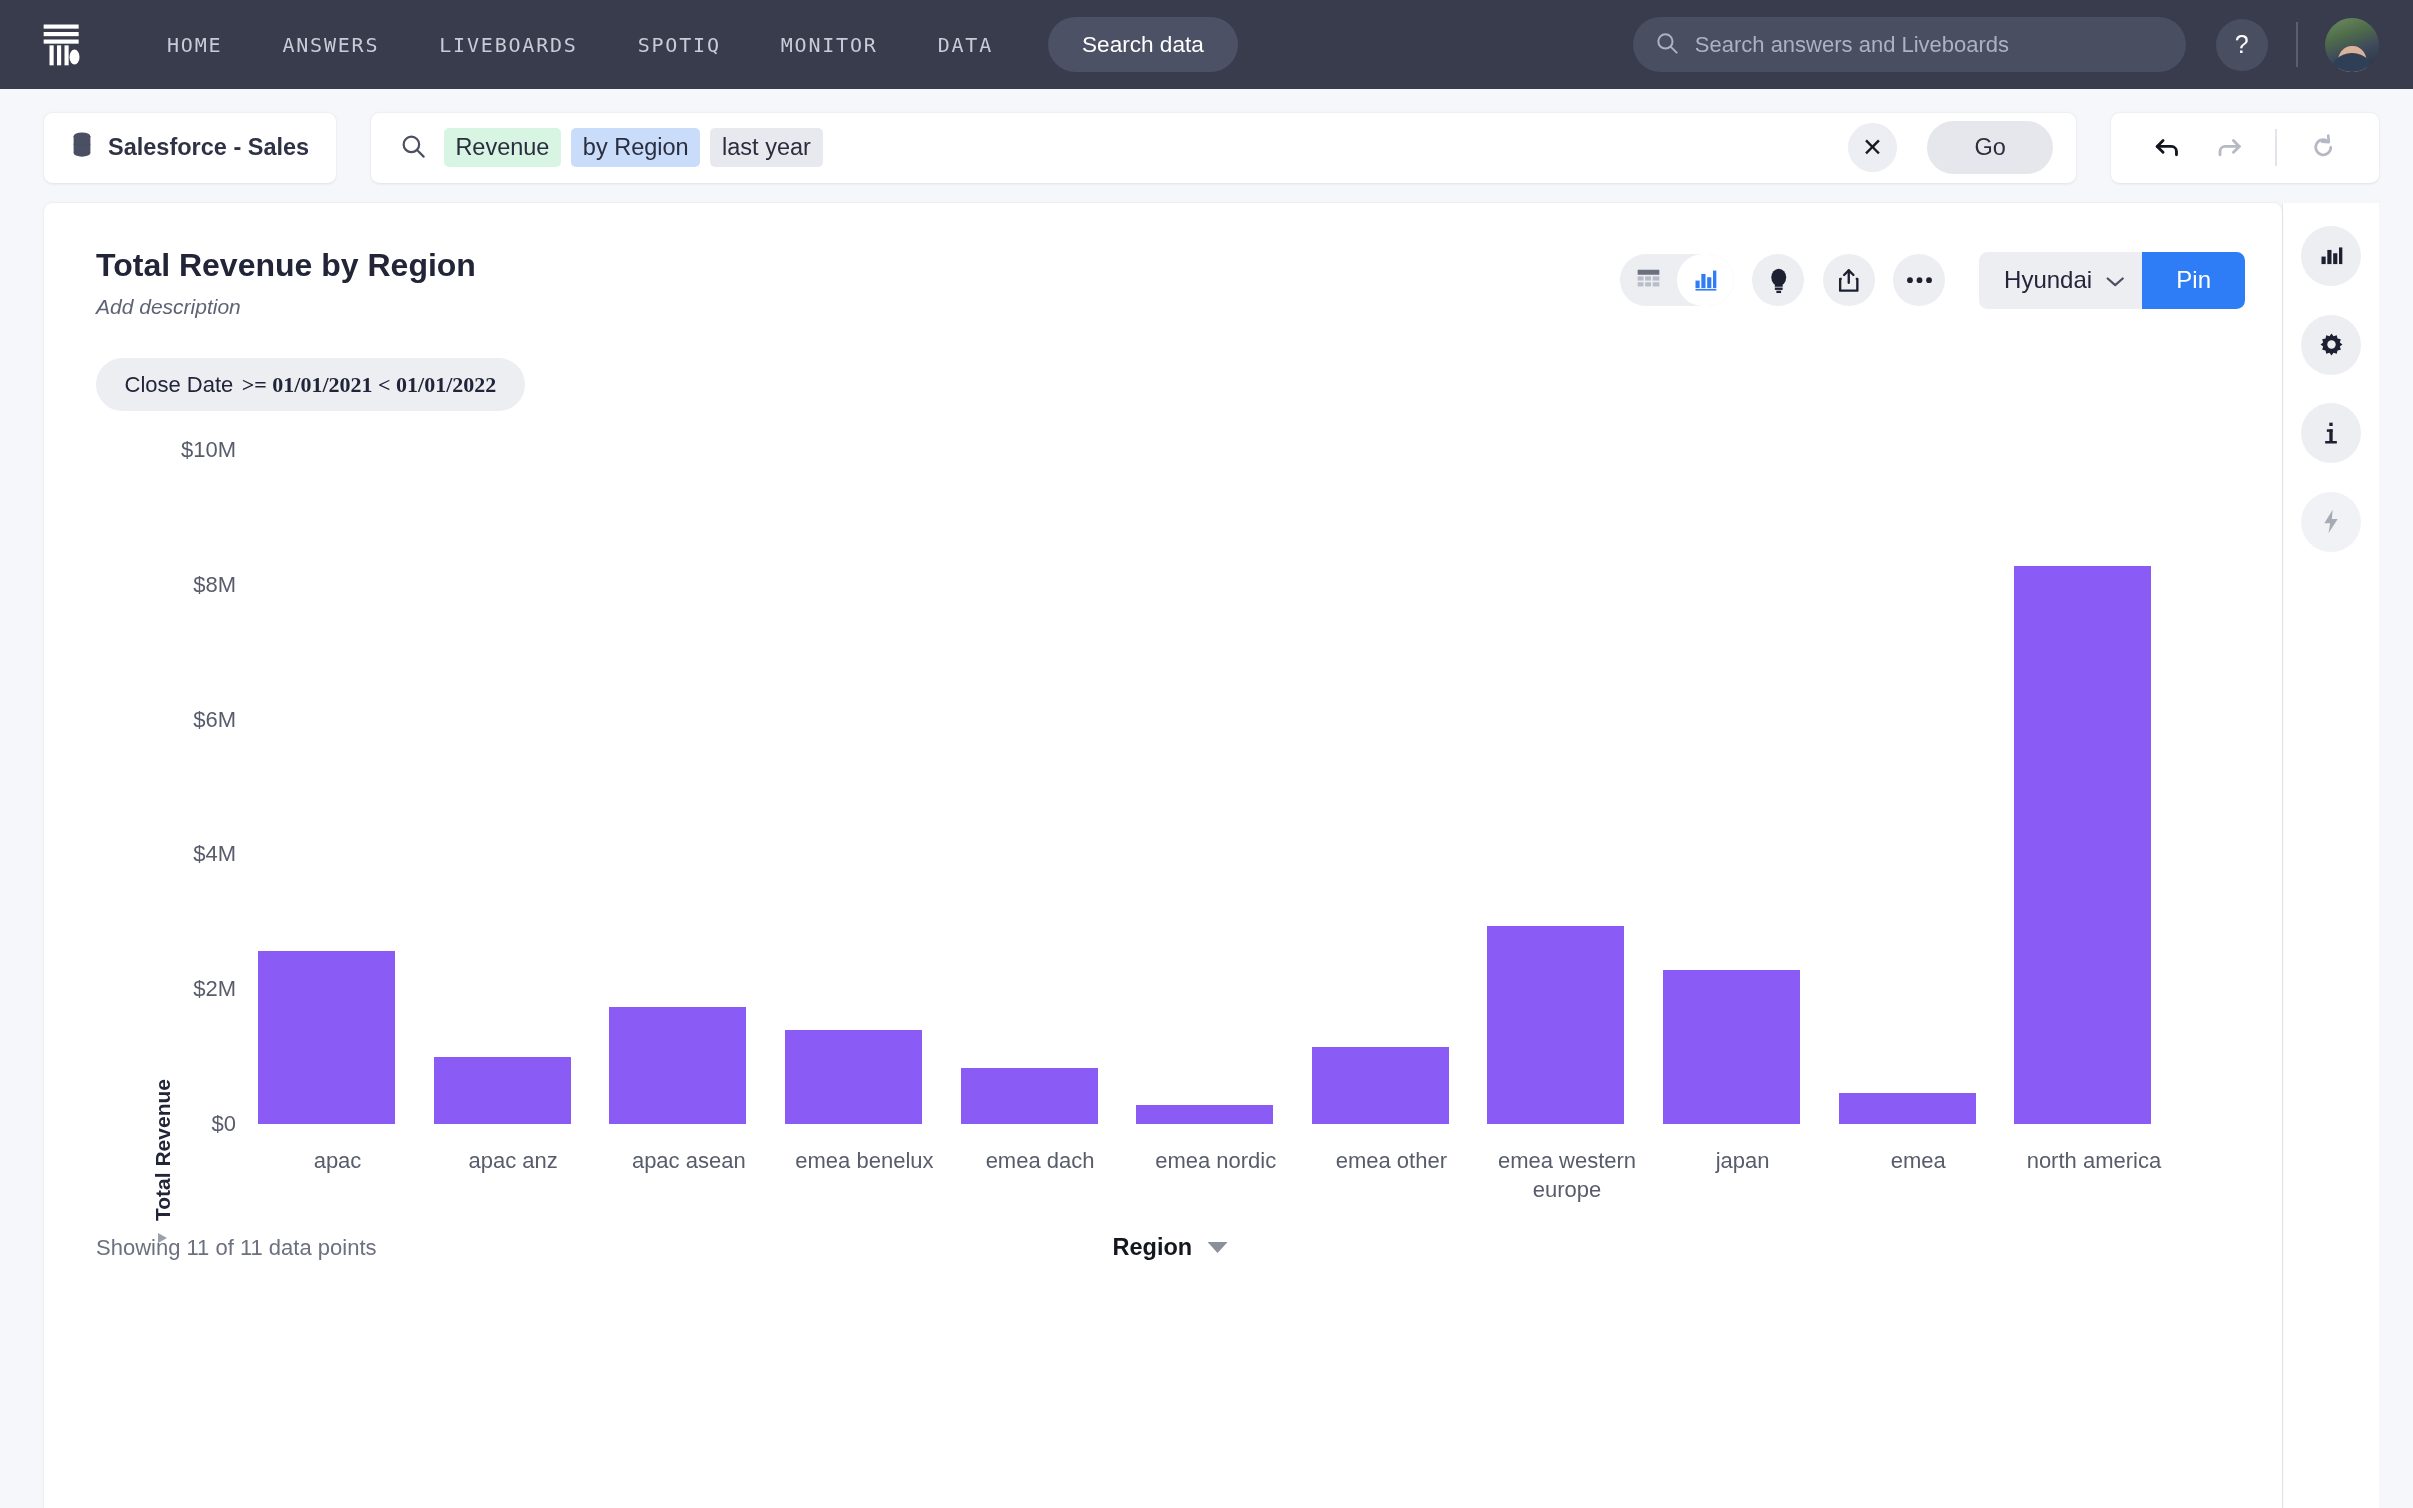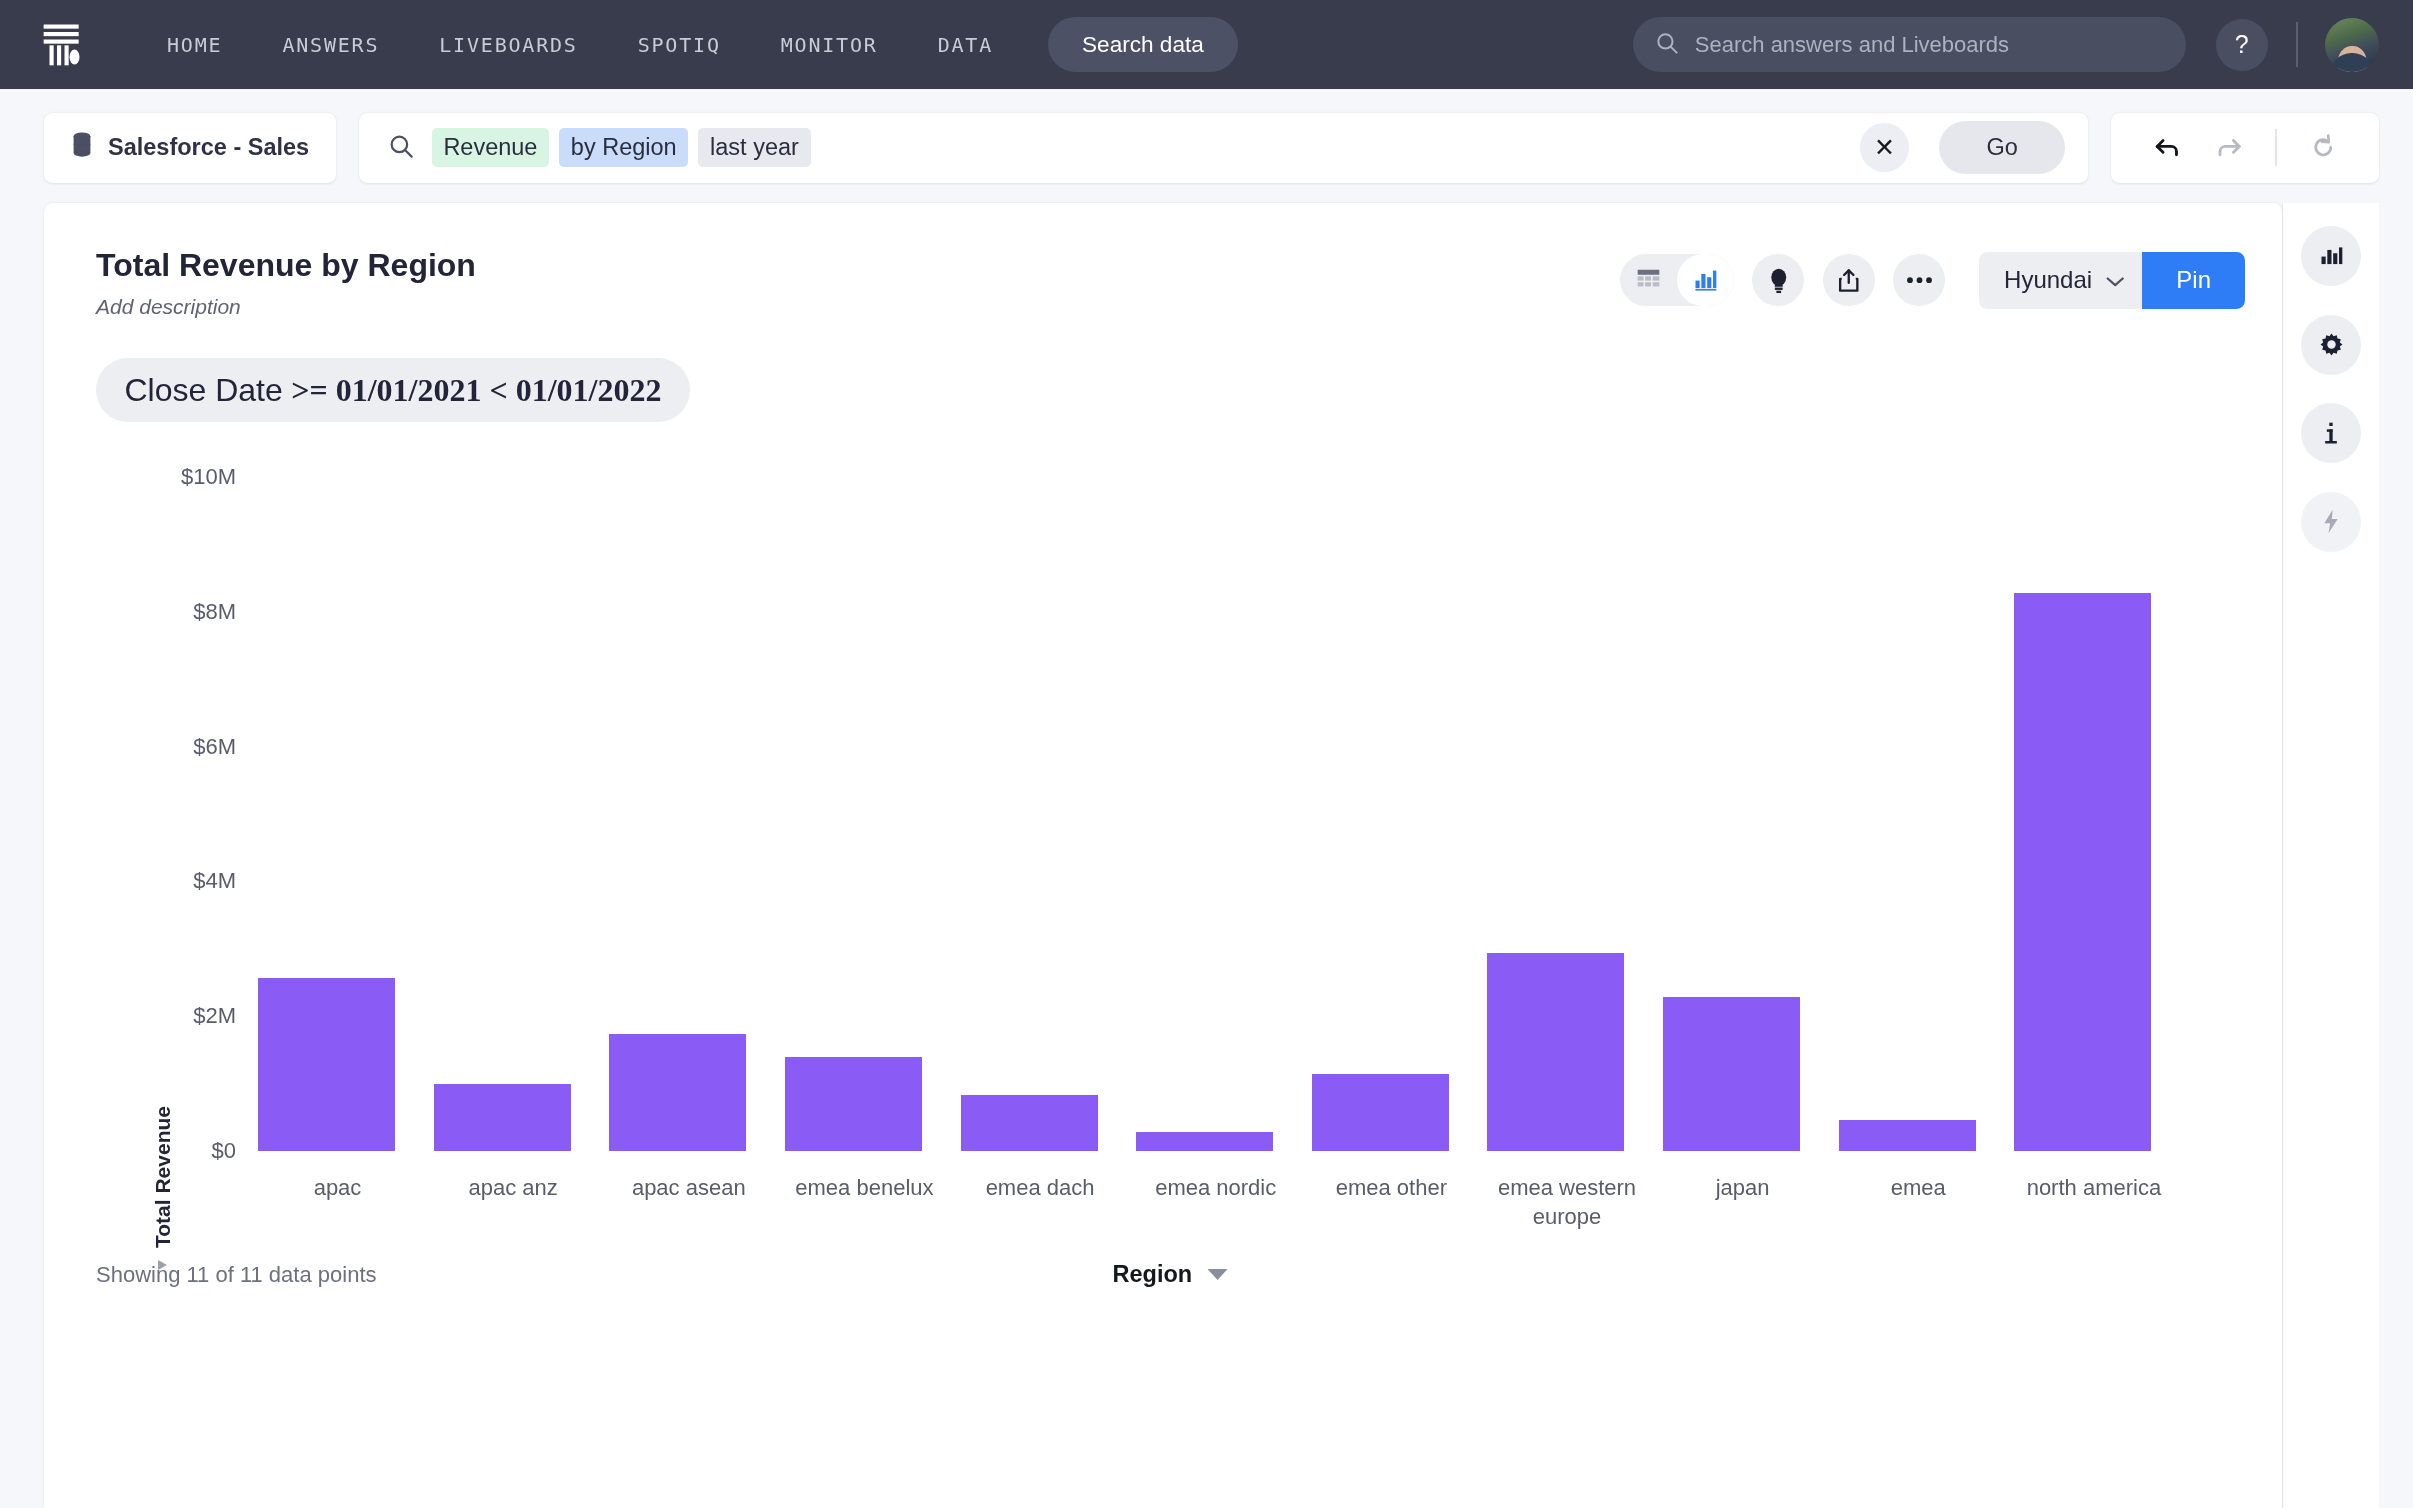--- a/index.html
+++ b/index.html
@@ -61,21 +61,21 @@
     background: #d9b39a; border-radius: 48% 48% 40% 40%;
   }
   .avatar::before {
     content: ""; position: absolute; left: 50%; bottom: -3.4px;
     width: 45px; height: 22px; transform: translateX(-50%);
     background: #2f3f55; border-radius: 22px 22px 0 0; z-index: 2;
   }
 
   
   .searchrow {
-    display: flex; align-items: stretch; gap: 23px;
+    display: flex; align-items: stretch; gap: 35px;
     padding: 23.5px 34px 20px 44px;
   }
   .source-chip {
     background: #fff; border-radius: 8.4px;
     display: flex; align-items: center; gap: 15px;
     padding: 0 27px; height: 70px; min-width: 288px;
     box-shadow: 0 0.8px 2.5px rgba(20,25,50,.10);
     cursor: pointer;
   }
   .source-chip .label {
@@ -152,22 +152,22 @@
     height: 57px;
   }
   .pin-btn {
     background: #2f7df6; color: #fff; font-size: 24px;
     padding: 11.7px 34px; border-radius: 0 8.4px 8.4px 0; cursor: pointer;
     height: 57px; display: flex; align-items: center;
   }
   .filter-chip {
     display: inline-flex; align-items: center;
     background: #eceef2; border-radius: 34px;
-    padding: 13.4px 28.5px; margin: 39px 0 16px 52px;
-    font-size: 32px; color: #22253a; cursor: pointer;
+    padding: 13.4px 28.5px; margin: 39px 0 0 52px;
+    font-size: 22px; color: #22253a; cursor: pointer;
   }
   .filter-chip b { font-weight: bold; margin-left: 8.4px; font-family: Liberation Serif, serif; }
 
   
   .chart-area { position: relative; margin: 22px 0 0 0; height: 855px; }
   .y-axis-title {
     position: absolute; left: 107px; top: 788px;
     transform: rotate(-90deg); transform-origin: left top;
     font-size: 21px; font-weight: bold; color: #222538; white-space: nowrap;
   }

